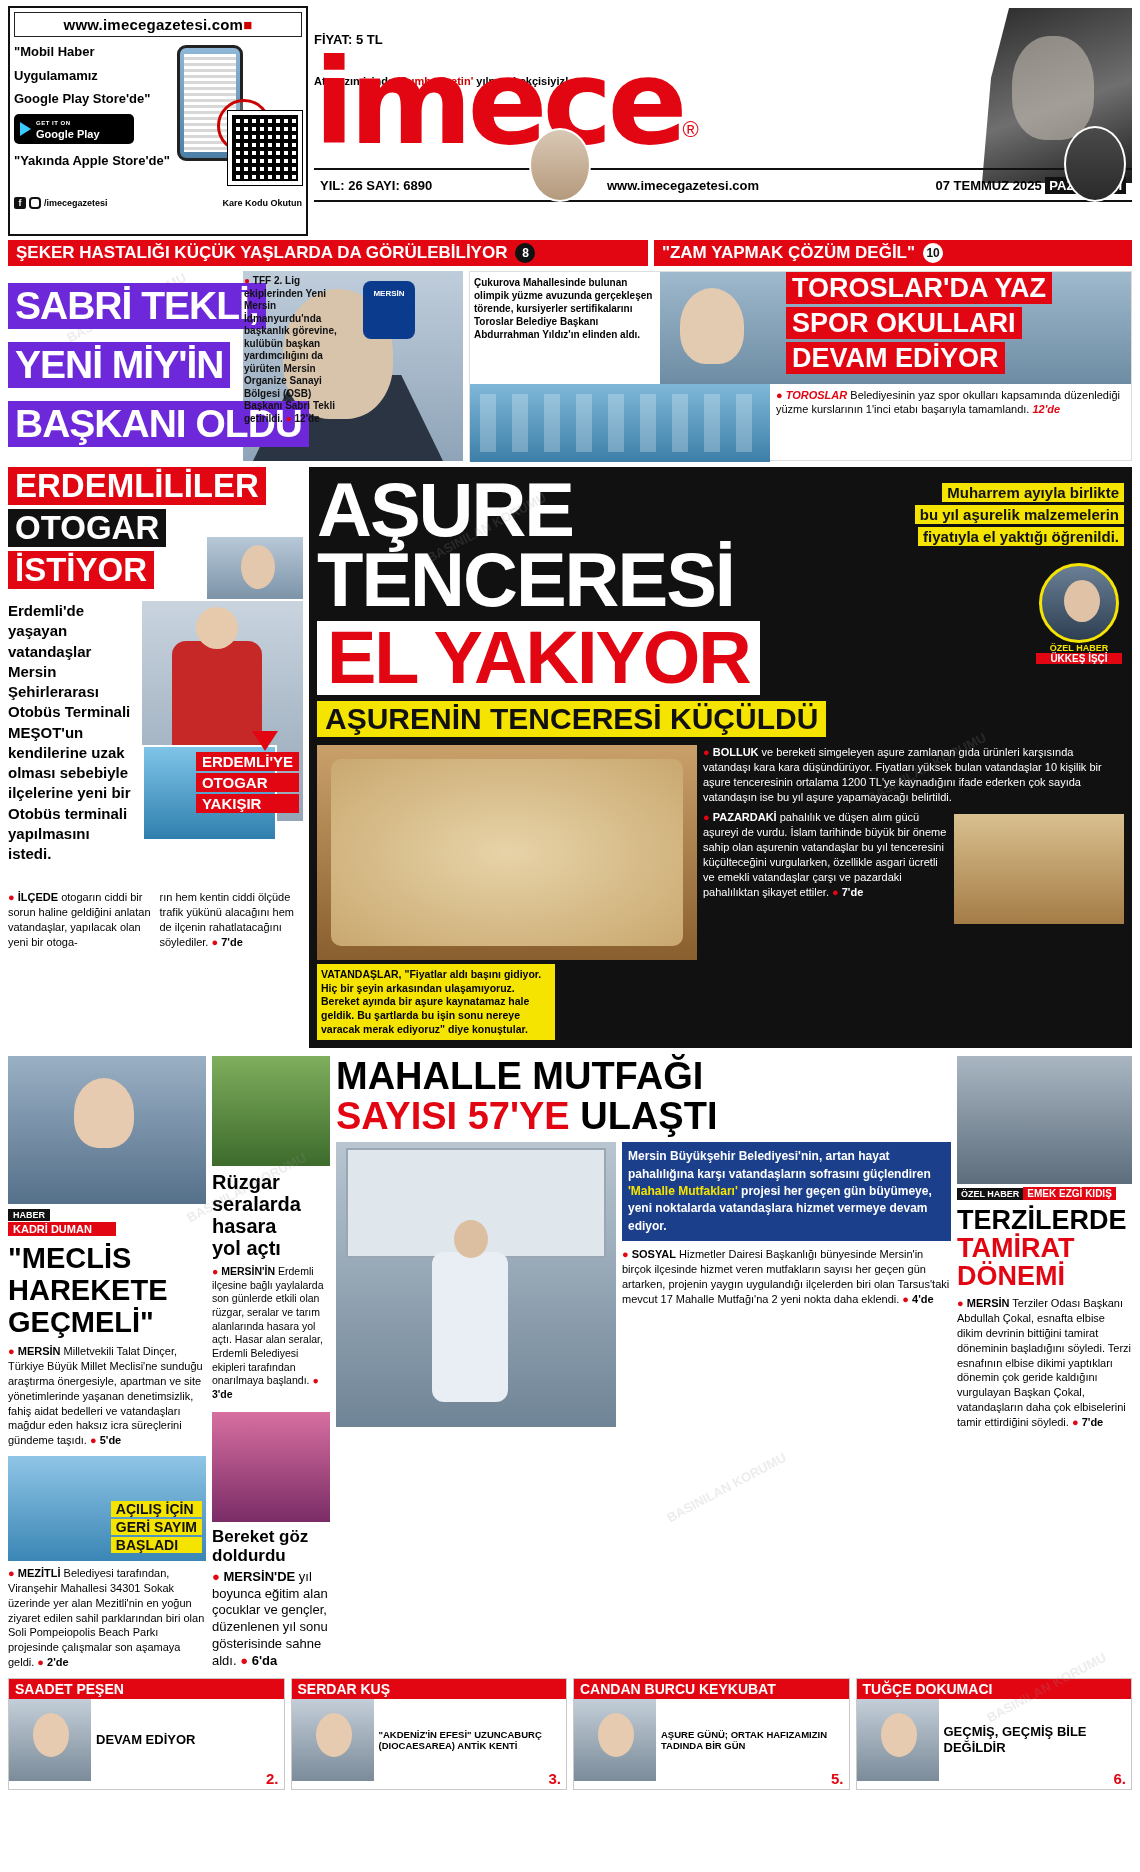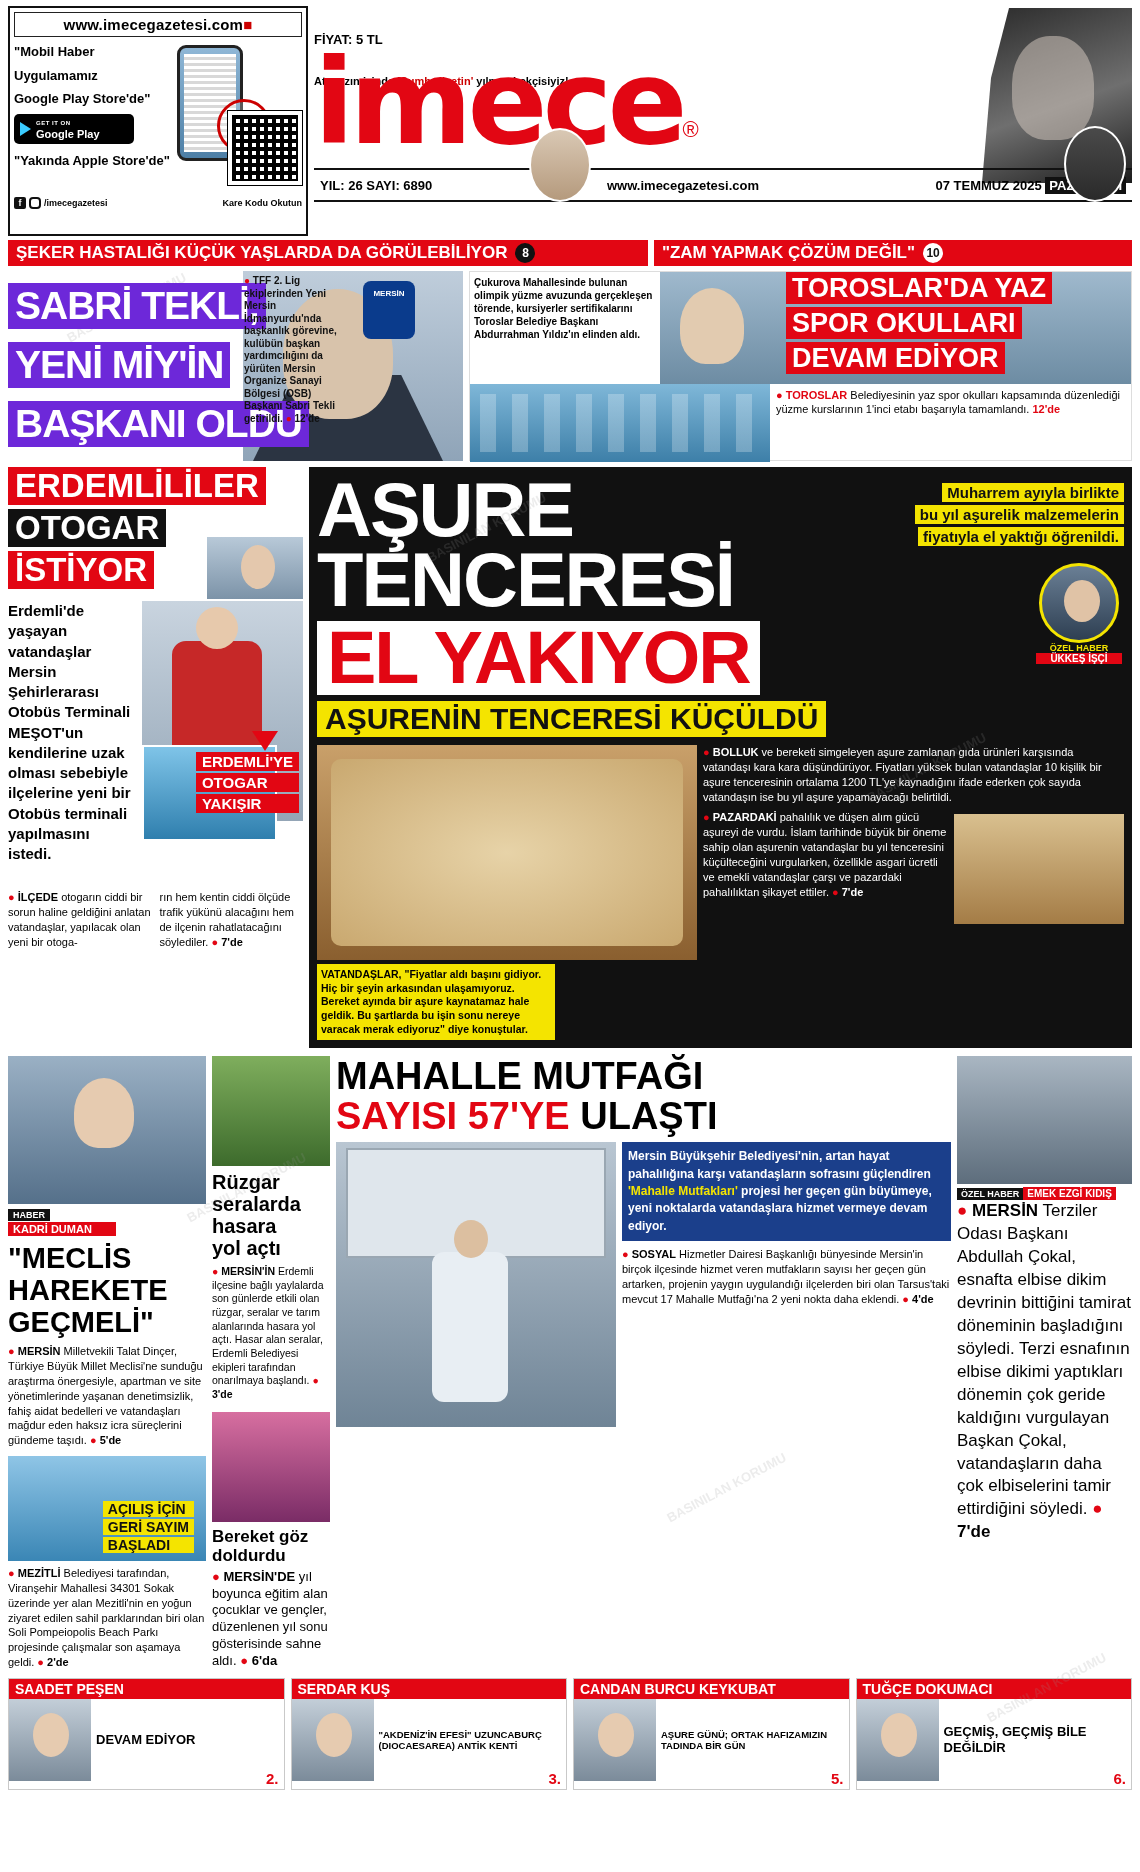--- a/index.html
+++ b/index.html
@@ -150,21 +150,21 @@
   .tor-title {
     position: absolute; right: 0; top: 0; width: 345px;
     font-size: 27px; font-weight: bold; color: #fff; text-align: left; line-height: 32px;
   }
   .tor-title span { background: #e20613; display: inline-block; padding: 0 6px; margin-bottom: 3px; }
   .tor-bottom { display: flex; height: 78px; }
   .tor-img2 { width: 300px; background: linear-gradient(#7fb7d8,#3d7fa8); position: relative; }
   .tor-img2:after{content:"";position:absolute;left:10px;top:10px;width:280px;height:58px;
     background: repeating-linear-gradient(90deg, rgba(255,255,255,.25) 0 16px, transparent 16px 32px);}
   .tor-text2 { flex: 1; padding: 4px 6px; font-size: 11px; line-height: 1.3; }
-  .tor-label { color: #e20613; font-weight: bold; }
+  .tor-label { color: #e20613; font-weight: bold; font-style: italic; }
 
   
   .main { display: flex; gap: 6px; margin-top: 6px; }
   .col-left { width: 295px; }
   .col-center { flex: 1; }
 
   .erdem-head { font-size: 33px; font-weight: bold; line-height: 38px; color: #fff; }
   .erdem-head span { background: #e20613; padding: 0 7px; display: inline-block; margin-bottom: 4px; }
   .erdem-head .black { background: #111; }
   .erdem-top { position: relative; }
@@ -246,21 +246,21 @@
     border-radius:50% 50% 40% 40%;background:#e6cbb0;}
   .haber-tag { background: #111; color: #fff; font-size: 9px; font-weight: bold;
     display: inline-block; padding: 1px 5px; margin-top: 3px; }
   .kadri { background: #e20613; color: #fff; font-size: 11px; font-weight: bold;
     display: block; padding: 1px 5px; width: 108px; }
   .meclis-head { font-size: 29px; font-weight: bold; line-height: 32px; margin-top: 6px; }
   .meclis-text { font-size: 11px; line-height: 1.35; margin-top: 6px; }
 
   .mezitli-photo { width: 198px; height: 105px; background: linear-gradient(#8fc5e6,#3a86b5);
     position: relative; margin-top: 8px; }
-  .mezitli-tag { position: absolute; right: 12px; bottom: 6px; }
+  .mezitli-tag { position: absolute; right: 4px; bottom: 6px; }
   .mezitli-tag span { background: #f4e400; color: #111; font-weight: bold; font-size: 14px;
     display: block; padding: 0 5px; margin-bottom: 2px; }
   .mezitli-text { font-size: 11px; line-height: 1.35; margin-top: 5px; }
 
   .ruzgar-photo { width: 118px; height: 110px; background: linear-gradient(#7fae5d,#3d6b2c); }
   .ruzgar-head { font-size: 20px; font-weight: bold; line-height: 22px; margin-top: 5px; }
   .ruzgar-text { font-size: 10.5px; line-height: 1.3; margin-top: 6px; }
   .minik-photo { width: 118px; height: 110px; background: linear-gradient(#d76fa0,#7a2c66); margin-top: 10px; }
   .minik-head { font-size: 17px; font-weight: bold; line-height: 19px; margin-top: 5px; }
   .minik-text { font-size: 13px; line-height: 1.3; margin-top: 4px; }
@@ -280,21 +280,21 @@
     line-height: 1.45; padding: 6px; }
   .mahalle-lead .yellow { color: #f4e400; }
   .mahalle-col { font-size: 11px; line-height: 1.35; margin-top: 6px; }
 
   .terzi-photo { width: 175px; height: 128px; background: linear-gradient(#a9b6c2,#5d6d7c); position: relative; }
   .ozel-row { display: flex; align-items: center; gap: 0; margin-top: 3px; }
   .ozel-row .b { background: #111; color: #fff; font-size: 9px; font-weight: bold; padding: 1px 4px; }
   .ozel-row .r { background: #e20613; color: #fff; font-size: 10px; font-weight: bold; padding: 1px 4px; }
   .terzi-head { font-size: 27px; font-weight: bold; line-height: 28px; margin-top: 6px; }
   .terzi-head .red { color: #e20613; }
-  .terzi-text { font-size: 17px; line-height: 1.35; }
+  .terzi-text { font-size: 11px; line-height: 1.35; margin-top: 6px; }
 
   
   .columnists { display: flex; gap: 6px; margin-top: 8px; height: 112px; }
   .colm { flex: 1; border: 1px solid #c9c9c9; position: relative; }
   .colm-name { background: #e20613; color: #fff; font-size: 14px; font-weight: bold;
     padding: 2px 6px; }
   .colm-body { display: flex; height: 82px; }
   .colm-photo { width: 82px; background: linear-gradient(#c3ced8,#7b8b9a); position: relative; }
   .colm-photo:after{content:"";position:absolute;left:24px;top:14px;width:36px;height:44px;
     border-radius:50%;background:#e6cbb0;}
@@ -562,20 +562,25 @@
         </div>
       </div>
     </div>
 
     <div class="lw-col4">
       <div class="terzi-photo"></div>
       <div class="ozel-row">
         <span class="b">ÖZEL HABER</span>
         <span class="r">EMEK EZGİ KIDIŞ</span>
       </div>
+      <div class="terzi-head">
+        <span>TERZİLERDE</span><br>
+        <span class="red">TAMİRAT</span><br>
+        <span class="red">DÖNEMİ</span>
+      </div>
       <div class="terzi-text">
         <span class="bullet">●</span> <b>MERSİN</b>
         <span>Terziler Odası Başkanı Abdullah Çokal, esnafta elbise dikim devrinin bittiğini tamirat döneminin başladığını söyledi. Terzi esnafının elbise dikimi yaptıkları dönemin çok geride kaldığını vurgulayan Başkan Çokal, vatandaşların daha çok elbiselerini tamir ettirdiğini söyledi.</span>
         <span class="bullet">●</span> <b>7'de</b>
       </div>
     </div>
   </div>
 
   <div class="columnists">
     <div class="colm">

